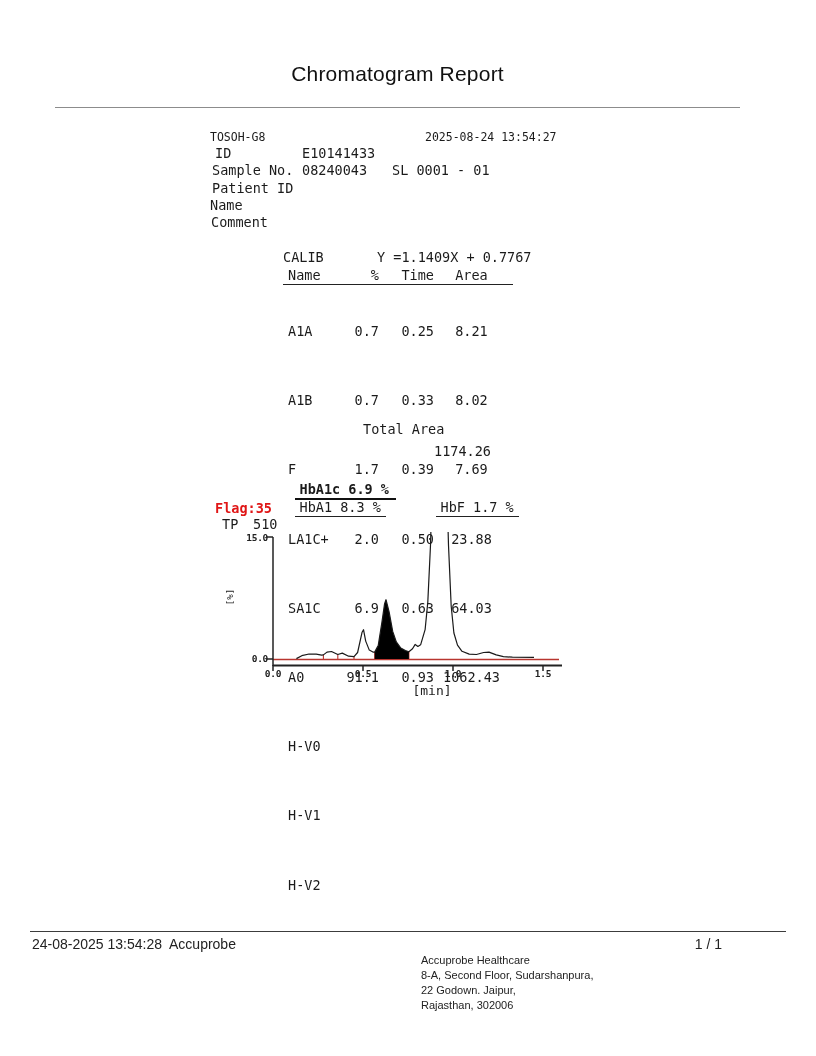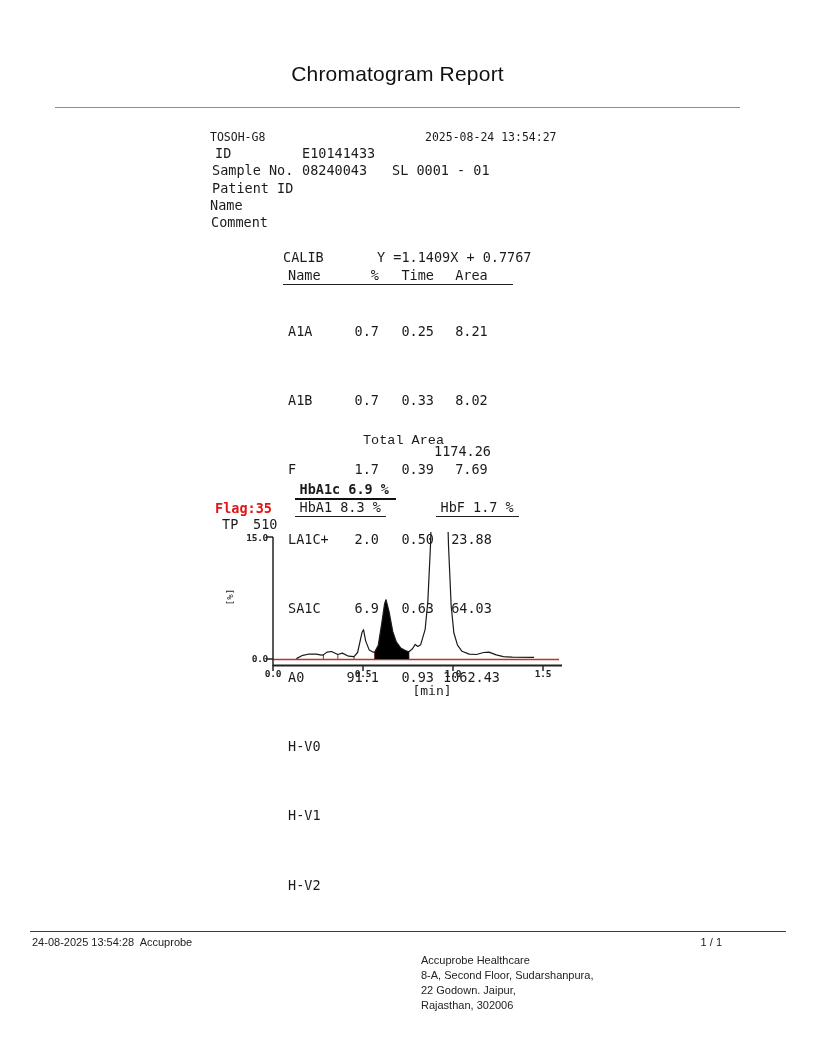--- a/index.html
+++ b/index.html
@@ -15,21 +15,21 @@
   .calib-rule{position:absolute;height:0;border-top:1.4px solid #222;}
   .row{display:flex;height:17.3px;}
   .c-name{width:52px;text-align:left;}
   .c-pct{width:39px;text-align:right;}
   .c-time{width:55px;text-align:right;}
   .c-area{width:75px;text-align:center;}
   .u1{border-bottom:1.4px solid #222;padding:0 5px 1px 5px;}
   .u2{border-bottom:2.2px solid #111;padding:0 7px 1px 5px;font-weight:bold;text-align:center;}
   .flag{color:#e01616;font-weight:bold;}
   .axlab{font-size:9.5px;font-weight:bold;letter-spacing:-0.3px;color:#222;}
-  .footer{font-size:11px;color:#222;}
+  .footer{font-size:14px;color:#222;}
   .addr{font-size:11px;line-height:15.2px;color:#222;white-space:pre;}
 </style>
 </head>
 <body>
 
 <div id="page">
 
   <div class="abs title" style="left:55px;top:62px;width:685px;text-align:center;">Chromatogram Report</div>
   <div class="rule" style="left:55px;top:107px;width:685px;"></div>
 
@@ -116,21 +116,21 @@
     </div>
   
     <div class="row">
       <span class="c-name">H-V2</span>
       <span class="c-pct"></span>
       <span class="c-time"></span>
       <span class="c-area"></span>
     </div>
   </div>
 
-  <div class="abs mono fs13" style="left:363px;top:432px;font-family:Liberation Mono, monospace;">Total Area</div>
+  <div class="abs mono fs13" style="left:363px;top:421px;">Total Area</div>
   <div class="abs mono fs13" style="left:434px;top:443px;width:75px;">1174.26</div>
 
   <div class="abs mono fs13" style="left:262px;top:464px;">
     <span class="u2">HbA1c 6.9 %</span>
   </div>
   <div class="abs mono fs13" style="left:262px;top:482px;">
     <span class="u1">HbA1 8.3 %</span>
   </div>
   <div class="abs mono fs13" style="left:403px;top:482px;">
     <span class="u1">HbF 1.7 %</span>

